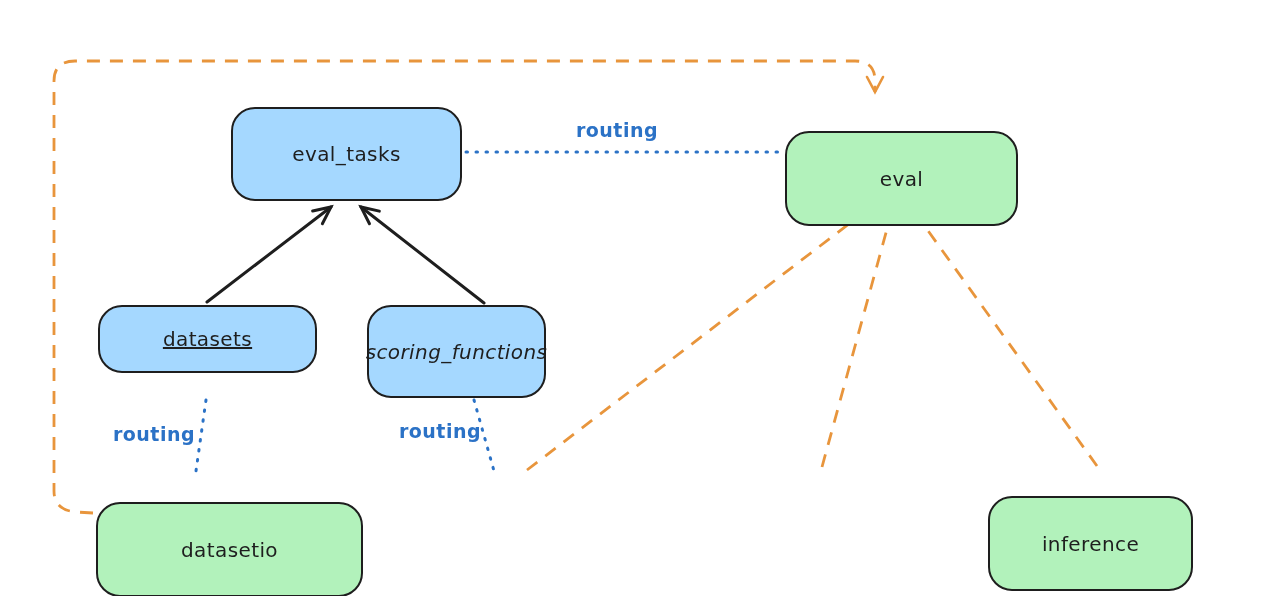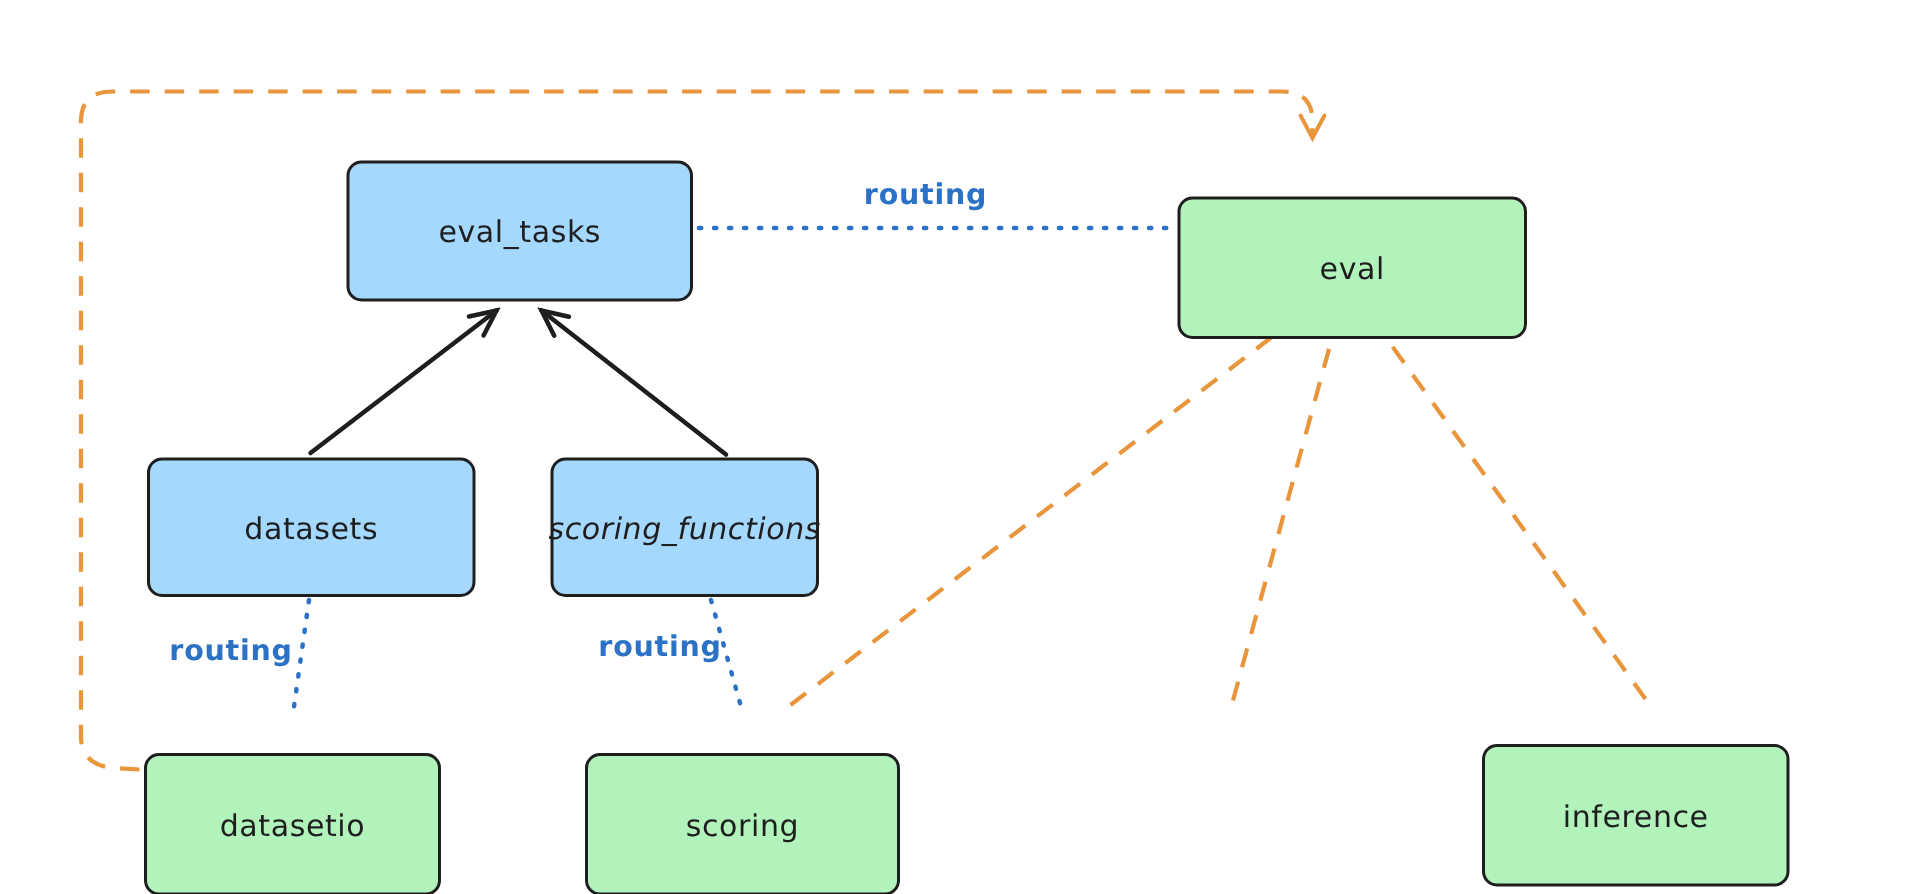--- a/index.html
+++ b/index.html
@@ -60,36 +60,36 @@
   .mkp-orange{
     fill:none;
     stroke:var(--provider-orange);
     stroke-width:2.6;
     stroke-linecap:round;
   }
   .node{
     position:absolute;
     box-sizing:border-box;
     border:2.5px solid var(--node-border);
-    border-radius:10px;
+    border-radius:24px;
     display:flex;
     align-items:center;
     justify-content:center;
     color:var(--node-text);
     font-size:20px;
     letter-spacing:0.4px;
   }
   .node.blue{ background:var(--blue-fill); }
   .node.green{ background:var(--green-fill);margin-top:28px; }
 
   .n-eval-tasks{ left:231px; top:107px; width:231px; height:94px; }
   .n-eval{ left:785px; top:103px; width:233px; height:95px; }
-  .n-datasets{ left:98px; top:305px; width:219px; height:93px; }
+  .n-datasets{ left:98px; top:305px; width:219px; height:68px;text-decoration:underline; }
   .n-scoring-functions{ left:367px; top:305px; width:179px; height:93px;font-style:italic; }
-  .n-datasetio{ left:96px; top:474px; width:198px; height:95px; }
+  .n-datasetio{ left:96px; top:474px; width:267px; height:95px; }
   .n-scoring{ left:390px; top:474px; width:210px; height:95px; }
   .n-agents{ left:715px; top:469px; width:205px; height:96px; }
   .n-inference{ left:988px; top:468px; width:205px; height:95px; }
 
   .edge-label{
     position:absolute;
     transform:translate(-50%,-50%);
     color:var(--routing-blue);
     font-size:19px;
     font-weight:600;
@@ -136,23 +136,20 @@
   </div>
   <div class="node blue n-datasets">
     <span>datasets</span>
   </div>
   <div class="node blue n-scoring-functions">
     <span>scoring_functions</span>
   </div>
   <div class="node green n-datasetio">
     <span>datasetio</span>
   </div>
-  <div class="node green n-scoring">
-    <span>scoring</span>
-  </div>
   <div class="node green n-inference">
     <span>inference</span>
   </div>
 
   <span class="edge-label el-top">routing</span>
   <span class="edge-label el-left">routing</span>
   <span class="edge-label el-mid">routing</span>
 
 </div>
 

